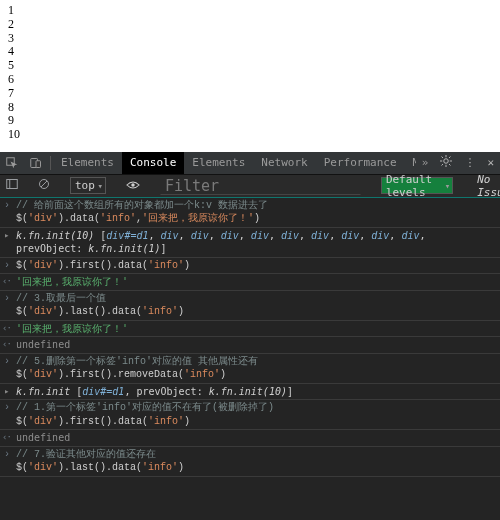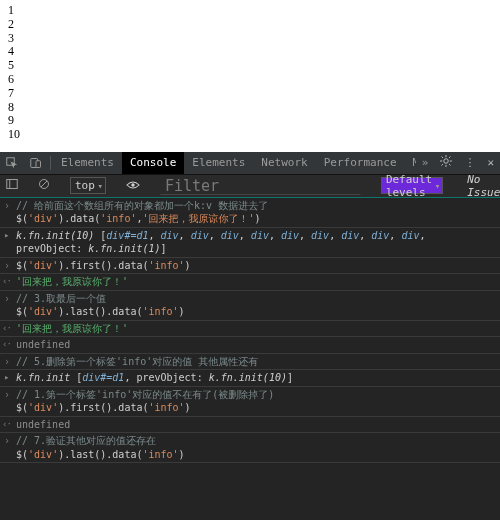--- a/index.html
+++ b/index.html
@@ -15,27 +15,27 @@
   .tabs{display:flex;align-items:center;overflow:hidden;flex:1;}
   .more{color:#9a9a9a;padding:0 6px;}
   .gear,.dots,.close{padding:0 6px;cursor:pointer;color:#b7b7b7;}
   .filterbar{height:22px;display:flex;align-items:center;background:#2a2a2a;border-bottom:1px solid #0f766e;gap:20px;padding:0 6px;}
   .fbtn{cursor:pointer;width:16px;text-align:center;color:#9da0a3;}
   .top-sel{border:1px solid #555;background:#2a2a2a;color:#cfcfcf;padding:0 10px 0 4px;height:15px;display:flex;align-items:center;position:relative;}
   .top-sel:after{content:'▾';position:absolute;right:2px;font-size:9px;color:#9a9a9a;}
   .eye{font-size:12px;color:#cfcfcf;cursor:pointer;}
   .filter-input{flex:1;background:transparent;border:1px solid transparent;border-bottom:1px solid #444;color:#bbb;padding:1px 4px;height:15px;outline:none;font-family:inherit;font-size:15px;}
   .filter-input::placeholder{color:#7a7a7a;}
-  .levels{border:1px solid #555;background:#6d28d9;color:#cfcfcf;padding:0 10px 0 4px;height:15px;display:flex;align-items:center;position:relative;}
+  .levels{border:1px solid #555;background:#15803d;color:#cfcfcf;padding:0 20px 0 4px;height:15px;display:flex;align-items:center;position:relative;}
   .levels:after{content:'▾';position:absolute;right:2px;font-size:9px;color:#9a9a9a;}
   .issues{color:#cfcfcf;margin-left:4px;font-style:italic;}
   .settings{margin-left:auto;color:#9a9a9a;cursor:pointer;padding:0 4px;}
   .console{flex:1;overflow:auto;font-size:10px;line-height:1.35;}
   .row{border-bottom:1px solid #3a3a3a;padding:1px 4px 1px 16px;position:relative;}
-  .row.input{color:#cfcfcf;}
+  .row.input{color:#cfcfcf;font-family:Liberation Mono, monospace;}
   .row.input::before{content:'›';position:absolute;left:4px;color:#6d7a86;}
   .row.output{color:#cfcfcf;}
   .row.output::before{content:'‹·';position:absolute;left:2px;color:#6d7a86;font-size:9px;letter-spacing:-1px;}
   .row.result::before{content:'▸';position:absolute;left:4px;color:#888;font-size:9px;}
   .row.result{color:#cfcfcf;}
   .str{color:#dc8b5e;}
   .fn{color:#cfcfcf;font-style:italic;}
   .arr{color:#7fb0d6;font-style:italic;}
   .undef{color:#8d8d8d;}
   .green{color:#5ab36f;}
@@ -158,20 +158,21 @@
         </div>
         <div class="row output"><span class="green">'回来把，我原谅你了！'</span></div>
         <div class="row input">
           <div><span class="comment">// 3.取最后一个值</span></div>
           <div><span>$(</span><span class="str">'div'</span><span>).last().data(</span><span class="str">'info'</span><span>)</span></div>
         </div>
         <div class="row output"><span class="green">'回来把，我原谅你了！'</span></div>
         <div class="row output"><span class="undef">undefined</span></div>
         <div class="row input">
           <div><span class="comment">// 5.删除第一个标签'info'对应的值  其他属性还有</span></div>
+          <div><span>$(</span><span class="str">'div'</span><span>).first().removeData(</span><span class="str">'info'</span><span>)</span></div>
         </div>
         <div class="row result"><span class="fn">k.fn.init</span><span> [</span><span class="arr">div#=d1</span><span>, prevObject: </span><span class="fn">k.fn.init(10)</span><span>]</span></div>
         <div class="row input">
           <div><span class="comment">// 1.第一个标签'info'对应的值不在有了(被删除掉了)</span></div>
           <div><span>$(</span><span class="str">'div'</span><span>).first().data(</span><span class="str">'info'</span><span>)</span></div>
         </div>
         <div class="row output"><span class="undef">undefined</span></div>
         <div class="row input">
           <div><span class="comment">// 7.验证其他对应的值还存在</span></div>
           <div><span>$(</span><span class="str">'div'</span><span>).last().data(</span><span class="str">'info'</span><span>)</span></div>

